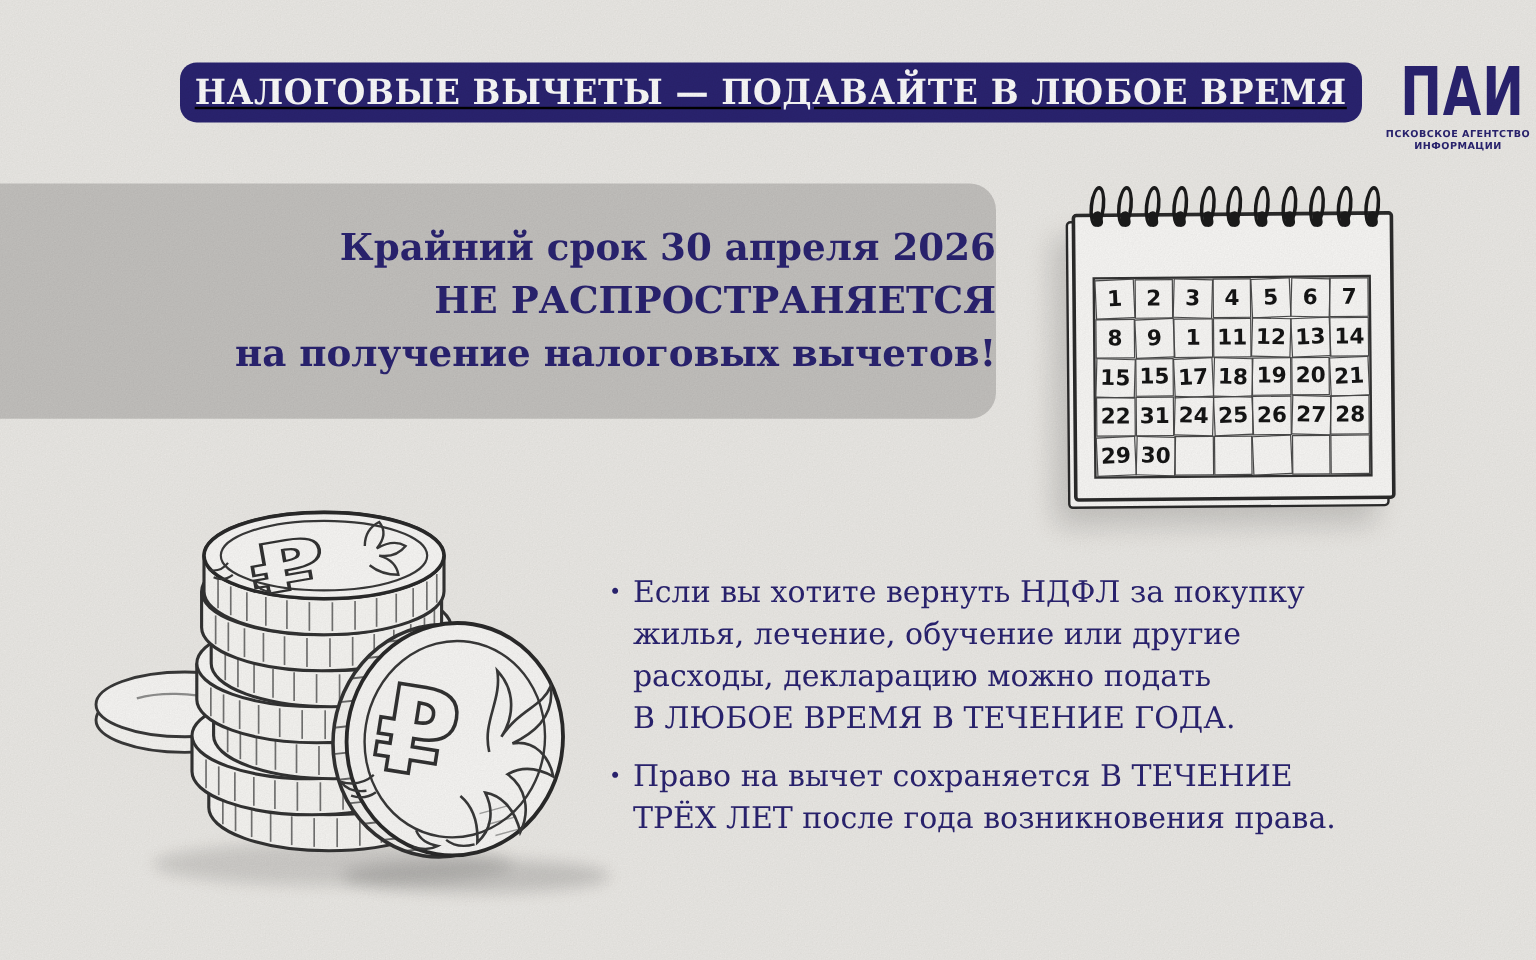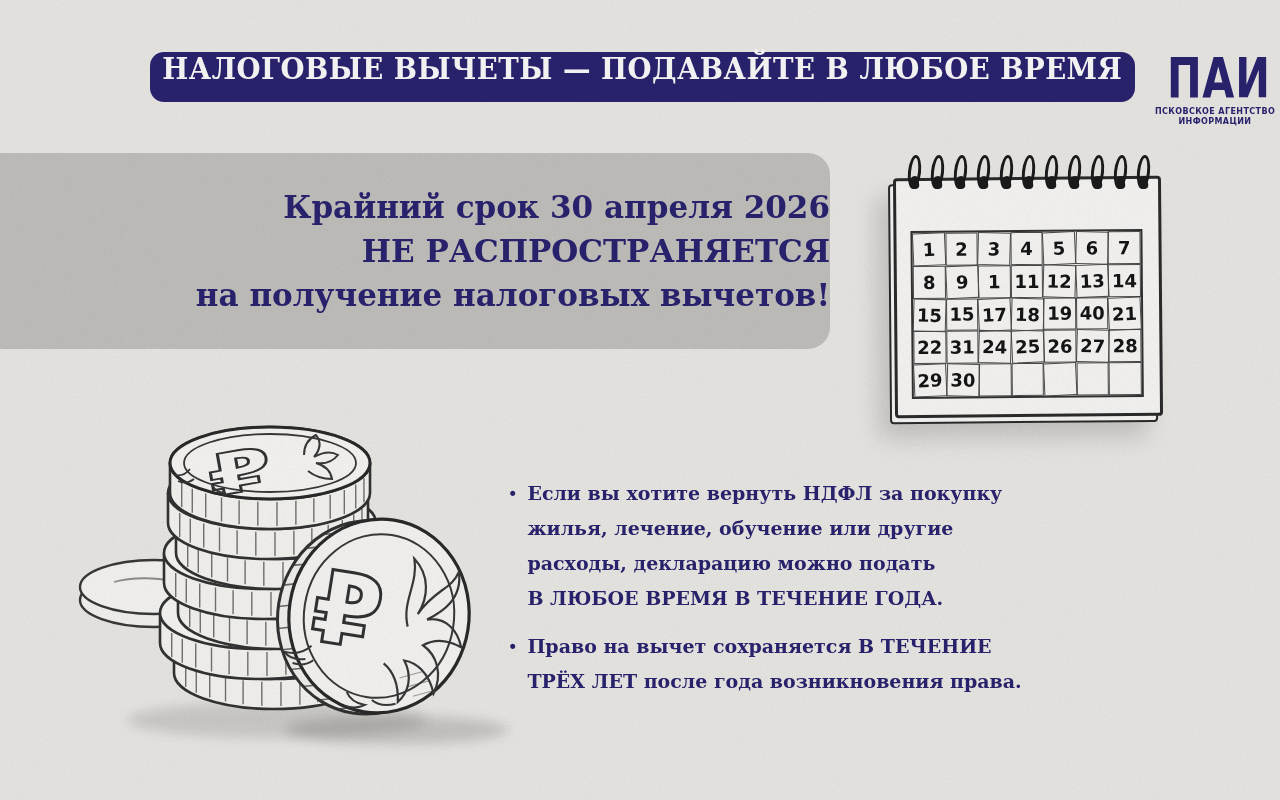--- a/index.html
+++ b/index.html
@@ -9,21 +9,21 @@
     --ink:#262626;
   }
   *{box-sizing:border-box;margin:0;padding:0;}
   body{background:#d8d6d2;font-family:"DejaVu Serif", serif;}
   .page{position:relative;width:1280px;height:800px;background:var(--paper);overflow:hidden;}
 
   
   .banner{
     position:absolute;left:150px;top:52px;width:985px;height:50px;
     background:var(--accent);border-radius:14px;
-    display:flex;align-items:flex-start;justify-content:center;
+    display:flex;align-items:center;justify-content:center;text-decoration:underline;
   }
   .banner-title{
     color:#fff;font-weight:bold;font-size:29px;letter-spacing:.5px;
     white-space:nowrap;transform:scaleX(.95);transform-origin:center;
     font-family:"DejaVu Serif", serif;
   }
 
   
   .logo{position:absolute;left:1150px;top:52px;width:130px;text-align:center;color:var(--accent);}
   .logo-acronym{
@@ -74,21 +74,21 @@
     font-family:"DejaVu Sans", sans-serif;font-weight:bold;font-size:18px;color:#161616;
   }
   .cal-cell:nth-child(3n){transform:rotate(2deg);}
   .cal-cell:nth-child(4n+1){transform:rotate(-2deg);}
 
   
   .bullets{position:absolute;left:508px;top:476px;width:680px;list-style:none;}
   .bullet-item{display:flex;gap:10px;margin-bottom:13px;color:var(--accent);}
   .bullet-marker{font-size:27px;font-weight:bold;line-height:35px;}
   .bullet-text div{
-    font-weight:bold;font-size:19px;line-height:35px;white-space:nowrap;
+    font-weight:normal;font-size:25px;line-height:35px;white-space:nowrap;
     font-family:"DejaVu Serif", serif;
   }
 
   
   .coins{position:absolute;left:92px;top:388px;width:400px;height:375px;}
   .coins svg{overflow:visible;}
 
   
   .texture{position:absolute;inset:0;z-index:90;pointer-events:none;}
 </style>
@@ -143,21 +143,21 @@
           <div class="cal-cell">1</div>
           <div class="cal-cell">11</div>
           <div class="cal-cell">12</div>
           <div class="cal-cell">13</div>
           <div class="cal-cell">14</div>
           <div class="cal-cell">15</div>
           <div class="cal-cell">15</div>
           <div class="cal-cell">17</div>
           <div class="cal-cell">18</div>
           <div class="cal-cell">19</div>
-          <div class="cal-cell">40</div>
+          <div class="cal-cell">20</div>
           <div class="cal-cell">21</div>
           <div class="cal-cell">22</div>
           <div class="cal-cell">31</div>
           <div class="cal-cell">24</div>
           <div class="cal-cell">25</div>
           <div class="cal-cell">26</div>
           <div class="cal-cell">27</div>
           <div class="cal-cell">28</div>
           <div class="cal-cell">29</div>
           <div class="cal-cell">30</div>

